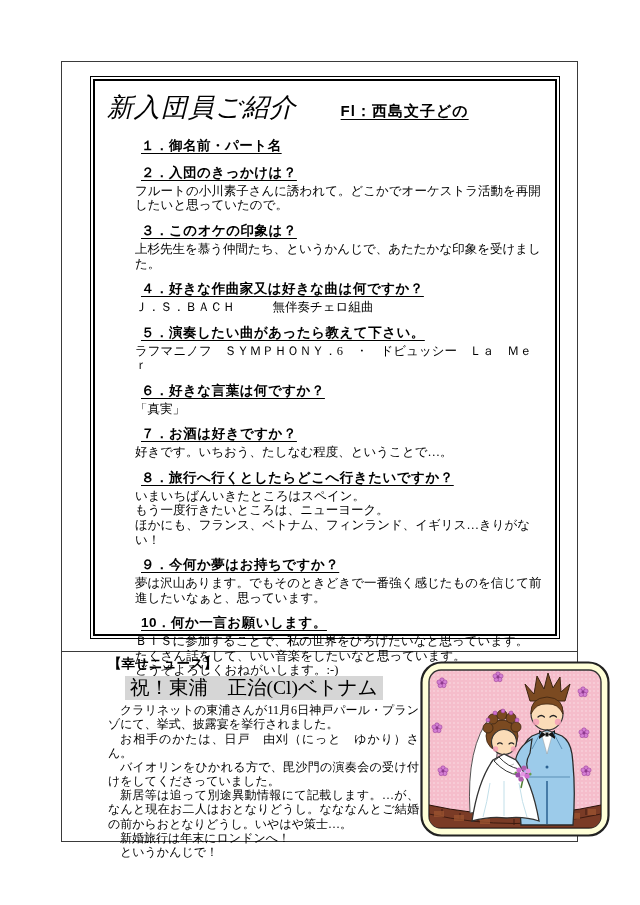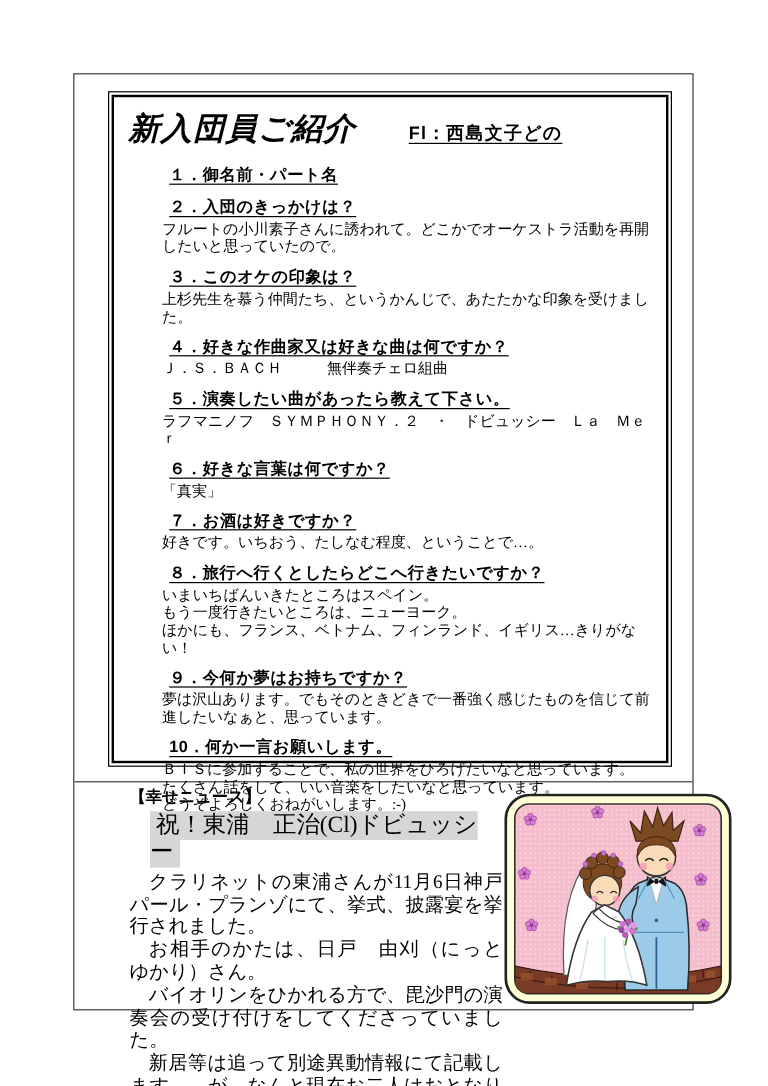--- a/index.html
+++ b/index.html
@@ -8,38 +8,38 @@
   .outer-frame{position:absolute;left:61px;top:61px;width:517px;height:781px;
         border:1px solid #3a3a3a;box-sizing:border-box;}
   
   .intro-section{position:absolute;left:0;top:0;width:100%;height:590px;
         border-bottom:1px solid #3a3a3a;box-sizing:border-box;}
   .intro-box{position:absolute;left:31px;top:17px;width:464px;height:557px;
         border:2px solid #000;outline:1px solid #000;outline-offset:2px;
         box-sizing:border-box;padding:7px 12px 0 10px;}
   .intro-header{display:flex;align-items:flex-end;gap:44px;margin:2px 0 13px 2px;}
   .intro-title{font-family:"Liberation Sans","DejaVu Sans",sans-serif;
-        font-style:italic;font-weight:bold;font-size:26px;margin:0;letter-spacing:1px;}
+        font-style:italic;font-weight:normal;font-size:26px;margin:0;letter-spacing:1px;}
   .intro-subject{font-family:Liberation Sans, sans-serif;font-weight:bold;
         font-size:15px;text-decoration:underline;text-underline-offset:3px;
         padding-bottom:4px;letter-spacing:1px;}
   .qa-item{margin-bottom:10px;}
   .qa-heading{font-family:"Liberation Sans","DejaVu Sans",sans-serif;font-weight:bold;
         font-size:13.5px;line-height:1.25;text-decoration:underline;
         text-underline-offset:3px;letter-spacing:.5px;margin-bottom:2px;margin-left:36px;}
   .qa-answer{font-size:12.5px;line-height:1.17;margin-left:30px;}
   
   .news-section{position:absolute;left:0;top:590px;width:100%;height:190px;margin-left:42px;}
   .news-text-col{position:absolute;left:4px;top:3px;width:311px;}
   .news-header{font-family:"Liberation Sans","DejaVu Sans",sans-serif;font-weight:bold;
         font-size:13.5px;line-height:1.25;margin:1px 0 3px 0;}
   .news-title-wrap{margin:0 0 4px 17px;}
   .news-title{background:var(--title-highlight-bg,#d6d6d6);font-size:19.5px;
         line-height:1.2;padding:1px 5px 2px 5px;}
-  .news-par{margin:0;font-size:16px;line-height:1.18;text-indent:1em;text-align:justify;}
+  .news-par{margin:0;font-size:12px;line-height:1.18;text-indent:1em;text-align:justify;}
   .news-illustration{position:absolute;left:316px;top:9px;width:190px;height:176px;}
 </style>
 </head>
 <body>
 
 <div class="page">
   <div class="outer-frame">
 
     <section class="intro-section">
       <div class="intro-box">
@@ -69,21 +69,21 @@
   <div class="qa-item">
     <div class="qa-heading">４．好きな作曲家又は好きな曲は何ですか？</div>
     <div class="qa-answer">
                 <div>Ｊ．Ｓ．ＢＡＣＨ　　　無伴奏チェロ組曲</div>
               </div>
   </div>
 
   <div class="qa-item">
     <div class="qa-heading">５．演奏したい曲があったら教えて下さい。</div>
     <div class="qa-answer">
-                <div>ラフマニノフ　ＳＹＭＰＨＯＮＹ．２　・　ドビュッシー　Ｌａ　Ｍｅｒ</div>
+                <div>ラフマニノフ　ＳＹＭＰＨＯＮＹ．6　・　ドビュッシー　Ｌａ　Ｍｅｒ</div>
               </div>
   </div>
 
   <div class="qa-item">
     <div class="qa-heading">６．好きな言葉は何ですか？</div>
     <div class="qa-answer">
                 <div>「真実」</div>
               </div>
   </div>
 
@@ -119,21 +119,21 @@
               </div>
   </div>
 </div>
       </div>
     </section>
 
     <section class="news-section">
       <div class="news-text-col">
         <div class="news-header">【幸せニュース】</div>
         <div class="news-title-wrap">
-          <span class="news-title">祝！東浦　正治(Cl)ドビュッシー</span>
+          <span class="news-title">祝！東浦　正治(Cl)ベトナム</span>
         </div>
         <div id="news-paragraphs">
   <p class="news-par">クラリネットの東浦さんが11月6日神戸パール・プランゾにて、挙式、披露宴を挙行されました。</p>
 
   <p class="news-par">お相手のかたは、日戸　由刈（にっと　ゆかり）さん。</p>
 
   <p class="news-par">バイオリンをひかれる方で、毘沙門の演奏会の受け付けをしてくださっていました。</p>
 
   <p class="news-par">新居等は追って別途異動情報にて記載します。…が、なんと現在お二人はおとなりどうし。なななんとご結婚の前からおとなりどうし。いやはや策士…。</p>
 

